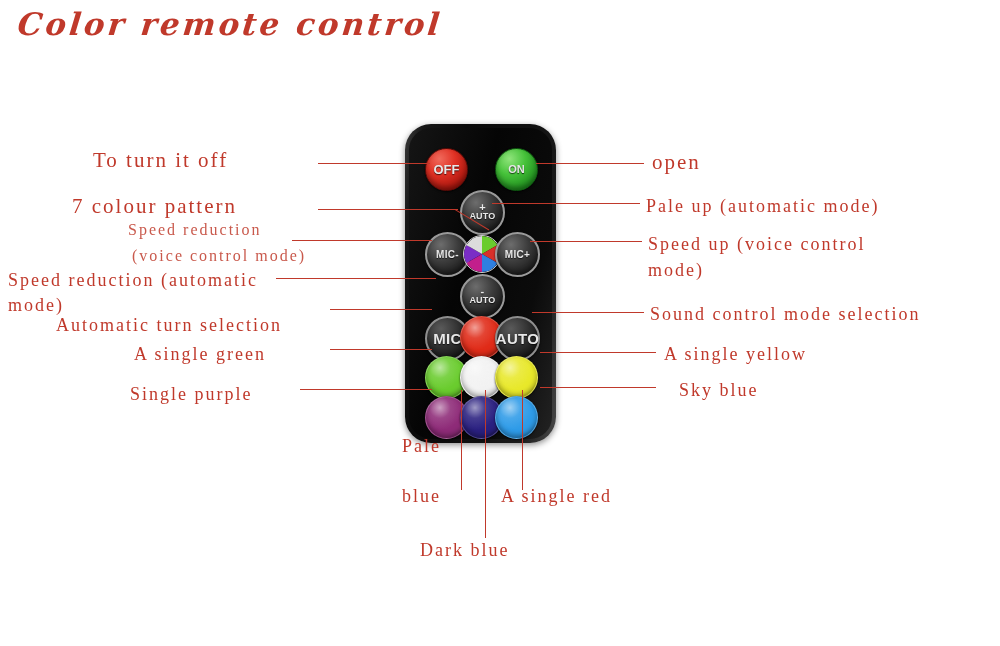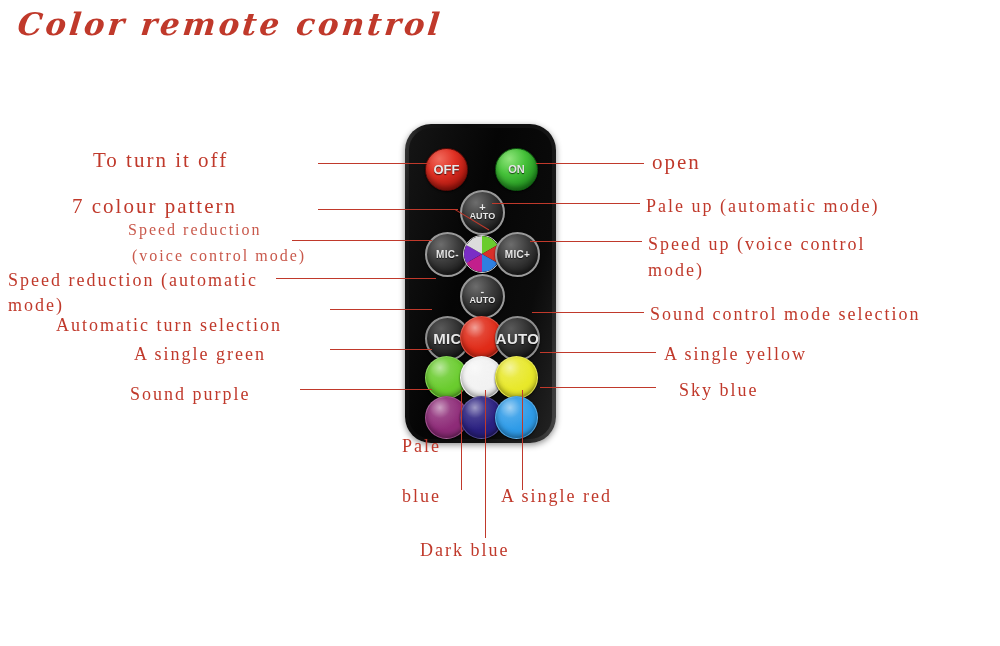--- a/index.html
+++ b/index.html
@@ -222,21 +222,21 @@
 <div class="lbl small" style="left:128px; top:219px;">Speed reduction</div>
 <div class="lbl small" style="left:124px; top:245px;margin-left:8px;">(voice control mode)</div>
 
 <div class="lbl mid" style="left:8px; top:268px;">Speed reduction (automatic</div>
 <div class="lbl mid" style="left:8px; top:293px;">mode)</div>
 
 <div class="lbl mid" style="left:56px; top:313px;">Automatic turn selection</div>
 
 <div class="lbl mid" style="left:134px; top:342px;">A single green</div>
 
-<div class="lbl mid" style="left:130px; top:382px;">Sound purple</div>
+<div class="lbl mid" style="left:130px; top:382px;">Single purple</div>
 
 <div class="lbl big" style="left:652px; top:148px;">open</div>
 
 <div class="lbl mid" style="left:646px; top:194px;">Pale up (automatic mode)</div>
 
 <div class="lbl mid" style="left:648px; top:232px;">Speed up (voice control</div>
 <div class="lbl mid" style="left:648px; top:258px;">mode)</div>
 
 <div class="lbl mid" style="left:650px; top:302px;">Sound control mode selection</div>
 

